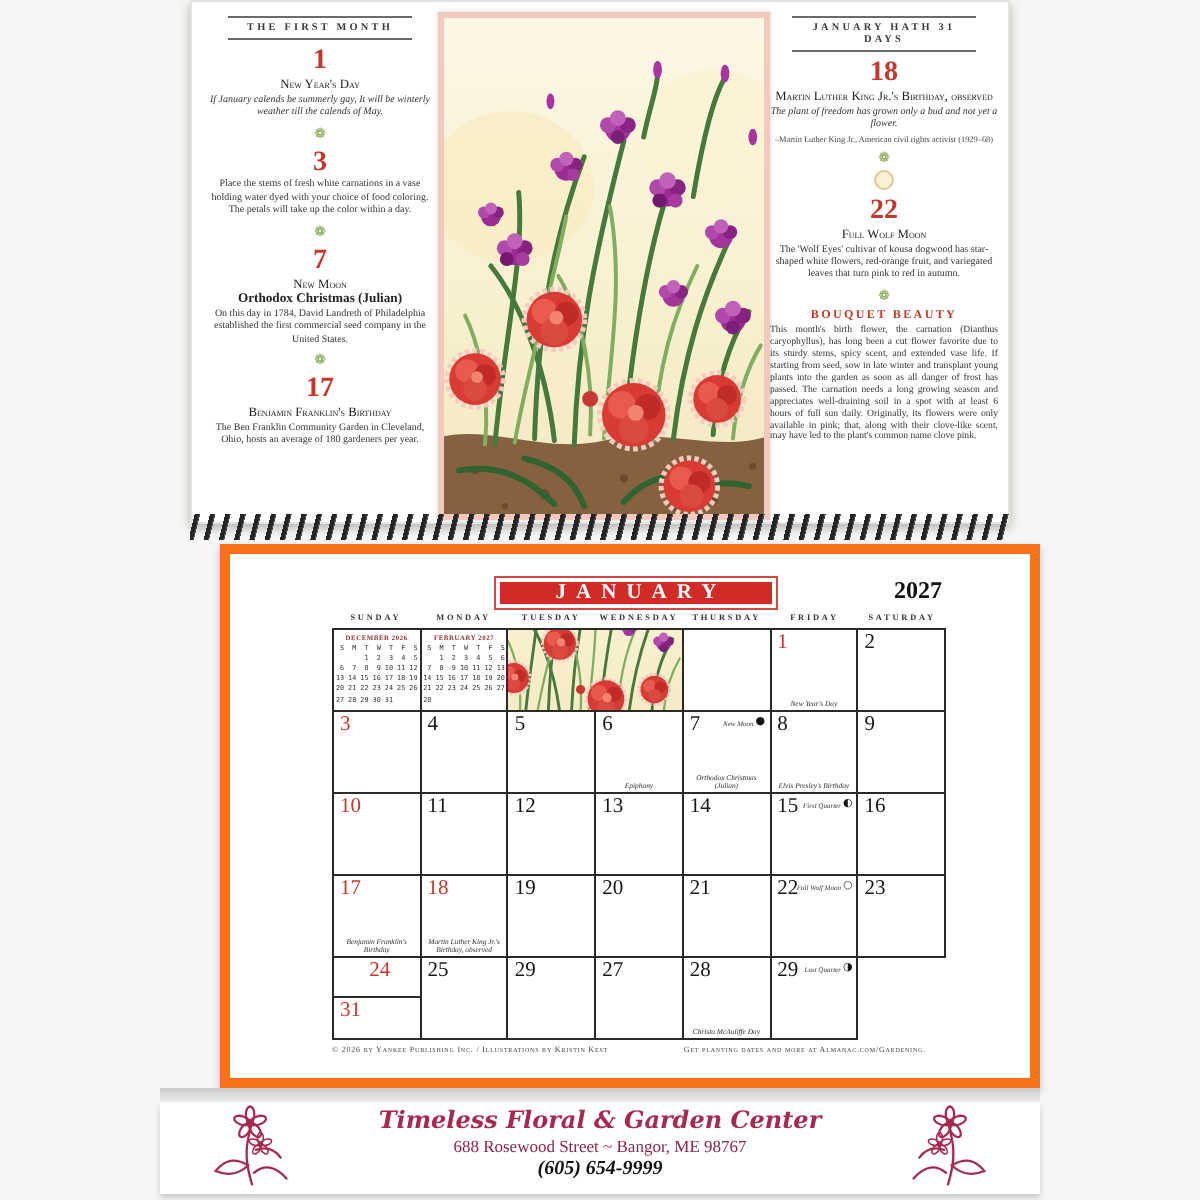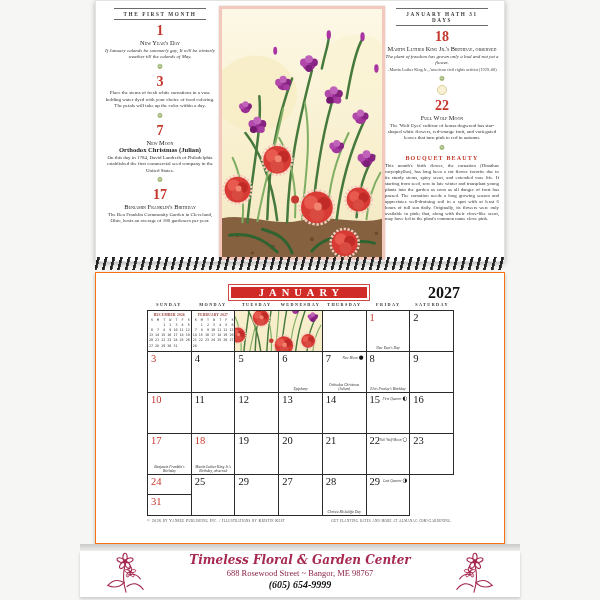--- a/index.html
+++ b/index.html
@@ -32,27 +32,27 @@
              border:3px solid #f2c9bc;box-shadow:inset 0 0 0 1px #fff,0 0 2px rgba(0,0,0,.2);
              overflow:hidden;background:#fdf8e3;}
   .art-frame svg{display:block;width:100%;height:100%;}
 
   
   .spiral{position:absolute;left:95px;top:257px;width:410px;height:13px;
           background:repeating-linear-gradient(104deg,
             transparent 0 2.3px,#242424 2.3px 4.4px,#4d4d4d 4.4px 5px,transparent 5px 7.4px);}
 
   
-  .bottom-page{position:absolute;left:95px;top:272px;width:410px;height:272px;background:#fff;
-               border:1px solid #f97316;box-sizing:border-box;box-shadow:0 2px 4px rgba(0,0,0,.22);}
+  .bottom-page{position:absolute;left:110px;top:272px;width:410px;height:272px;background:#fff;
+               border:5px solid #f97316;box-sizing:border-box;box-shadow:0 2px 4px rgba(0,0,0,.22);}
   .banner{position:absolute;left:133px;top:12px;width:140px;height:15px;background:#d12b28;
           border:2px solid #fff;box-shadow:0 0 0 1px #cf4a43;box-sizing:border-box;
           color:#fff;font-size:10.5px;letter-spacing:5px;text-indent:5px;text-align:center;
           line-height:11px;font-weight:bold;}
-  .year{position:absolute;right:44px;top:11px;font-size:16px;font-weight:bold;color:#111;}
+  .year{position:absolute;right:44px;top:11px;font-size:12px;font-weight:bold;color:#111;}
   .dow-row{position:absolute;left:51px;top:29px;width:307px;display:flex;}
   .dow{flex:1;text-align:center;font-size:4.2px;letter-spacing:1.4px;text-transform:uppercase;
        color:#333;font-weight:bold;}
   .grid{position:absolute;left:51px;top:37px;width:307px;display:grid;
         grid-template-columns:repeat(7,1fr);grid-template-rows:repeat(5,41px);
         border:1px solid #2a2a2a;border-right:none;border-bottom:none;box-sizing:border-box;}
   .cell{position:relative;border-right:1px solid #2a2a2a;border-bottom:1px solid #2a2a2a;
         overflow:hidden;background:#fff;}
   .num{font-size:10.5px;line-height:1;padding:2px 0 0 3px;color:#151515;}
   .red .num, .num.red{color:#c5372c;}
@@ -62,21 +62,21 @@
   .moon-label{font-size:3.5px;font-style:italic;color:#333;}
   .moon-glyph{font-family:"DejaVu Sans",sans-serif;font-size:5.5px;line-height:1;color:#111;}
   .minical{padding-top:2px;text-align:center;}
   .mc-title{font-size:3.4px;letter-spacing:.3px;color:#8d2c28;font-weight:bold;}
   .mc-grid{display:inline-block;text-align:left;font-family:"DejaVu Sans Mono",monospace;
            font-size:3.4px;line-height:1.5;color:#333;margin-top:1px;}
   .mc-grid div{white-space:pre;}
   .cell-img{grid-column:3/5;padding:0;}
   .cell-img svg{display:block;width:100%;height:100%;}
   .split-half{height:50%;box-sizing:border-box;}
-  .split-half.top{border-bottom:1px solid #2a2a2a;}
+  .split-half.top{border-bottom:1px solid #2a2a2a;text-align:center;}
   .copyright{position:absolute;left:51px;right:52px;top:245px;display:flex;
              justify-content:space-between;font-size:4px;letter-spacing:.4px;
              font-variant:small-caps;color:#444;}
 
   
   .shadow-band{position:absolute;left:80px;top:544px;width:440px;height:7px;
                background:linear-gradient(#c9c9c7,#efefed);}
   .ad{position:absolute;left:80px;top:551px;width:440px;height:46px;background:#fff;
       box-shadow:0 2px 3px rgba(0,0,0,.18);text-align:center;}
   .ad-name{font-size:12px;font-style:italic;font-weight:bold;color:#a62a50;line-height:1.1;

